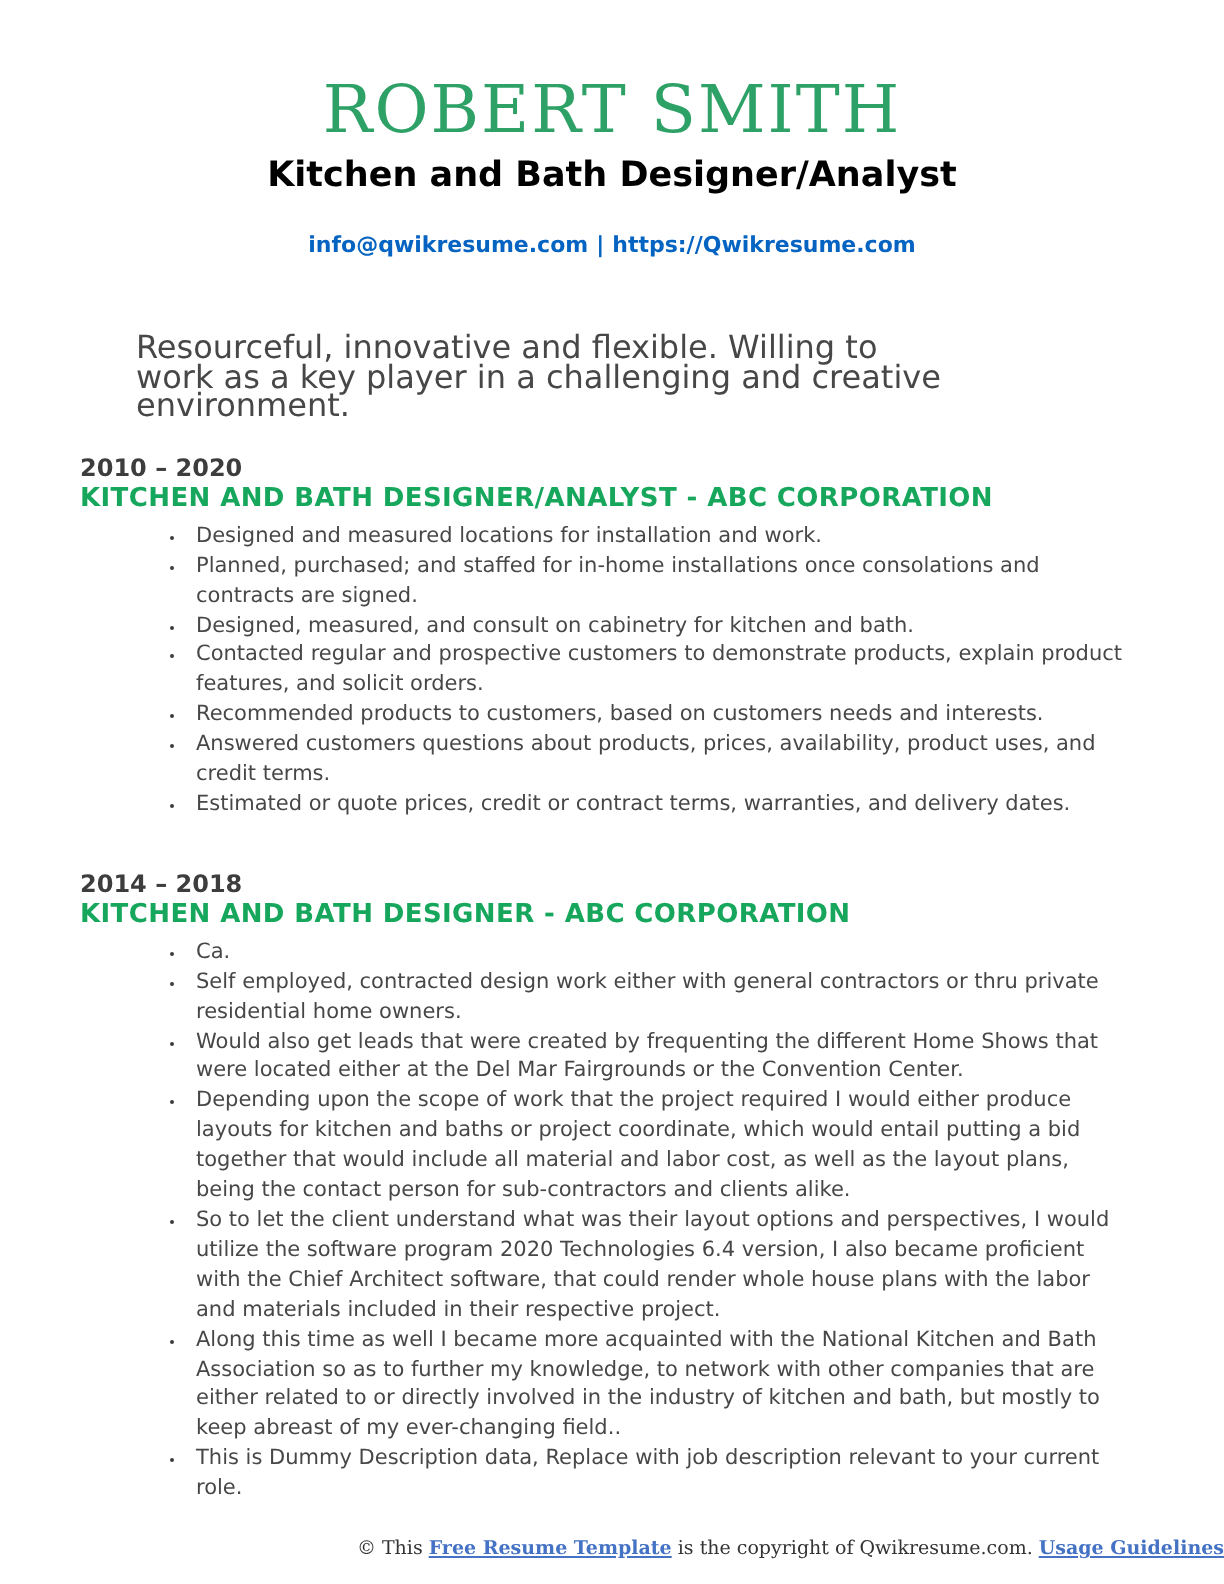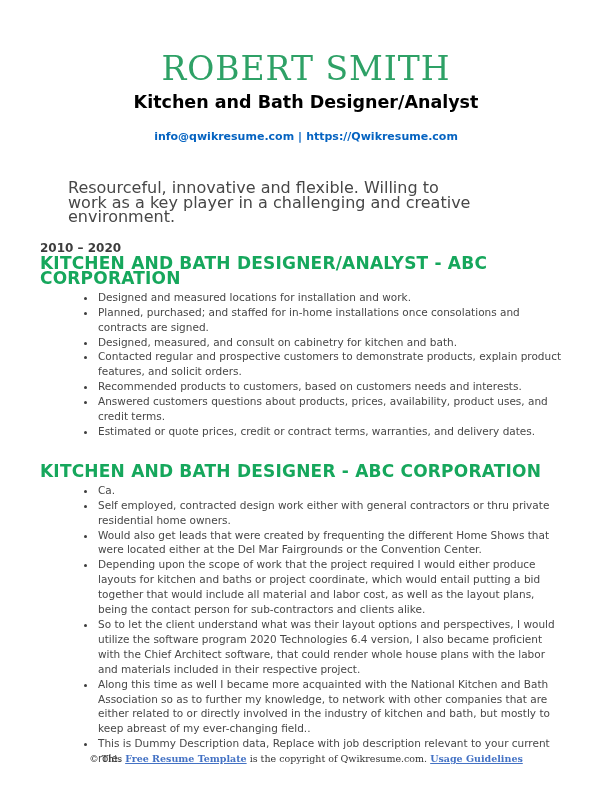--- a/index.html
+++ b/index.html
@@ -7,21 +7,21 @@
   .page {
     position: relative;
     width: 612px;
     height: 792px;
     margin: 0 auto;
     background: #ffffff;
     font-family: "DejaVu Sans", "Liberation Sans", sans-serif;
     color: #404040;
     overflow: hidden;
   }
-  .header { padding-top: 50px; text-align: center; }
+  .header { padding-top: 36px; text-align: center; }
   .name {
     font-family: "DejaVu Serif", "Liberation Serif", serif;
     font-size: 33px;
     font-weight: normal;
     line-height: 38px;
     letter-spacing: 1px;
     color: #2ea166;
     margin: 0;
   }
   .job-title {
@@ -49,21 +49,21 @@
   .section { margin-left: 40px; margin-right: 28px; }
   .section-1 { margin-top: 16px; }
   .section-2 { margin-top: 25px; }
   .dates {
     font-size: 12px;
     font-weight: bold;
     line-height: 15px;
     color: #3d3d3d;
   }
   .role-heading {
-    font-size: 17px;
+    font-size: 13px;
     font-weight: bold;
     line-height: 15px;
     letter-spacing: 0.2px;
     color: #16a75c;
     margin-top: 0;
   }
   ul.duties {
     margin: 4px 0 0 0;
     padding: 0 0 0 38px;
     list-style: disc;
@@ -73,23 +73,23 @@
     line-height: 14.9px;
     color: #474747;
     max-width: 470px;
     padding-left: 2px;
     margin-left: 18px;
   }
   ul.duties li::marker { color: #3d3d3d; font-size: 9px; }
   .footer {
     position: absolute;
     left: 0;
-    bottom: 28px;
+    bottom: 12px;
     width: 100%;
-    text-align: center;
+    text-align: right;
     font-family: "DejaVu Serif", "Liberation Serif", serif;
     font-size: 9.5px;
     color: #333333;
   }
   .footer a {
     color: #4472c4;
     font-weight: bold;
     text-decoration: underline;
   }
 </style>
@@ -116,20 +116,21 @@
       <li>Planned, purchased; and staffed for in-home installations once consolations and contracts are signed.</li>
       <li>Designed, measured, and consult on cabinetry for kitchen and bath.</li>
       <li>Contacted regular and prospective customers to demonstrate products, explain product features, and solicit orders.</li>
       <li>Recommended products to customers, based on customers needs and interests.</li>
       <li>Answered customers questions about products, prices, availability, product uses, and credit terms.</li>
       <li>Estimated or quote prices, credit or contract terms, warranties, and delivery dates.</li>
     </ul>
   </div>
 
   <div class="section section-2">
+    <div class="dates">2014 – 2018</div>
     <div class="role-heading">KITCHEN AND BATH DESIGNER - ABC CORPORATION</div>
     <ul class="duties">
       <li>Ca.</li>
       <li>Self employed, contracted design work either with general contractors or thru private residential home owners.</li>
       <li>Would also get leads that were created by frequenting the different Home Shows that were located either at the Del Mar Fairgrounds or the Convention Center.</li>
       <li>Depending upon the scope of work that the project required I would either produce layouts for kitchen and baths or project coordinate, which would entail putting a bid together that would include all material and labor cost, as well as the layout plans, being the contact person for sub-contractors and clients alike.</li>
       <li>So to let the client understand what was their layout options and perspectives, I would utilize the software program 2020 Technologies 6.4 version, I also became proficient with the Chief Architect software, that could render whole house plans with the labor and materials included in their respective project.</li>
       <li>Along this time as well I became more acquainted with the National Kitchen and Bath Association so as to further my knowledge, to network with other companies that are either related to or directly involved in the industry of kitchen and bath, but mostly to keep abreast of my ever-changing field..</li>
       <li>This is Dummy Description data, Replace with job description relevant to your current role.</li>
     </ul>

